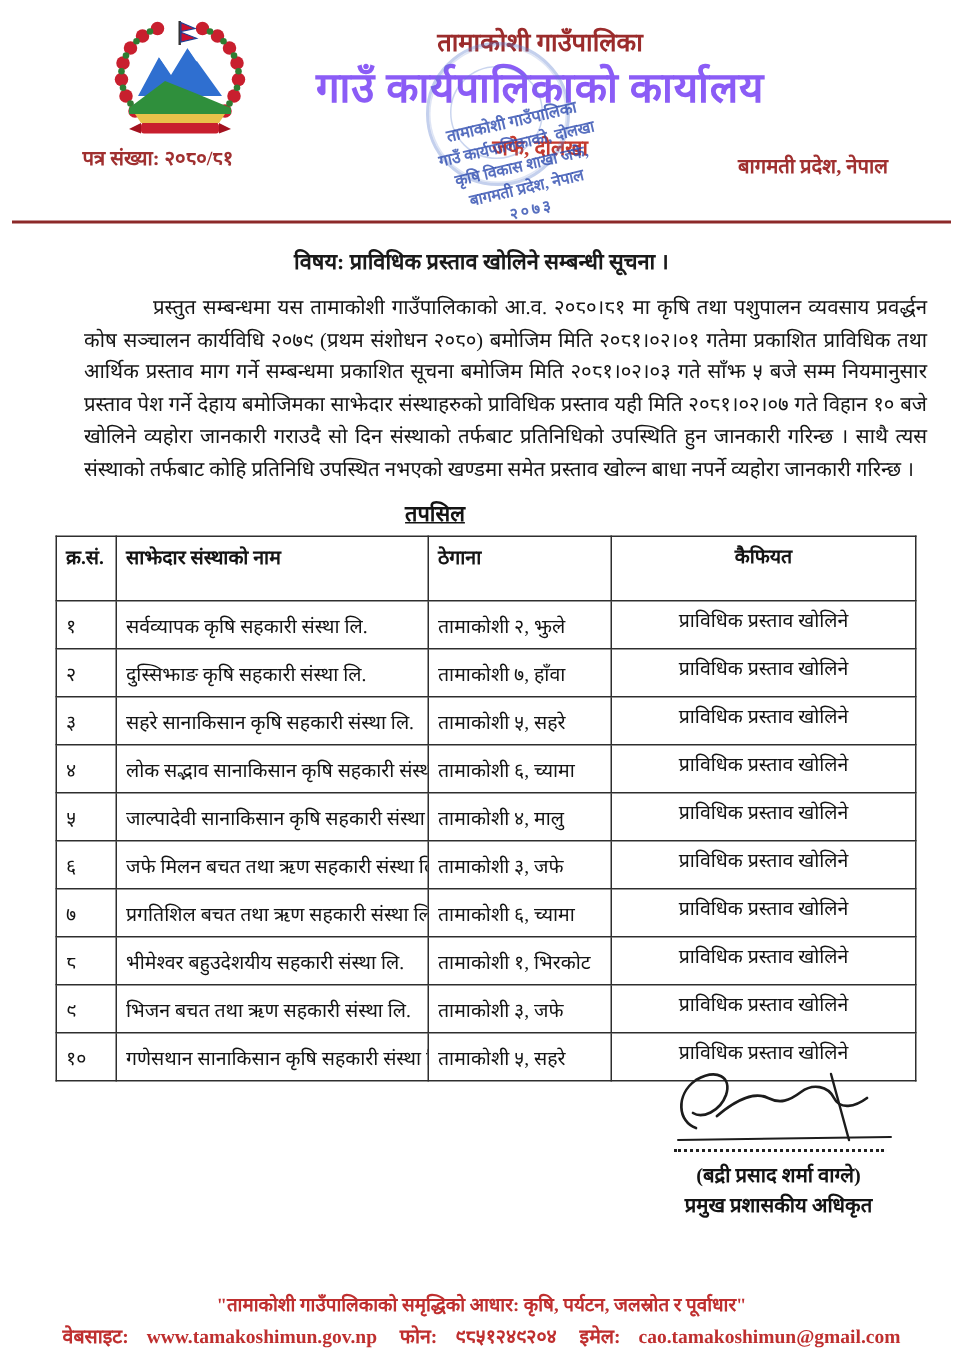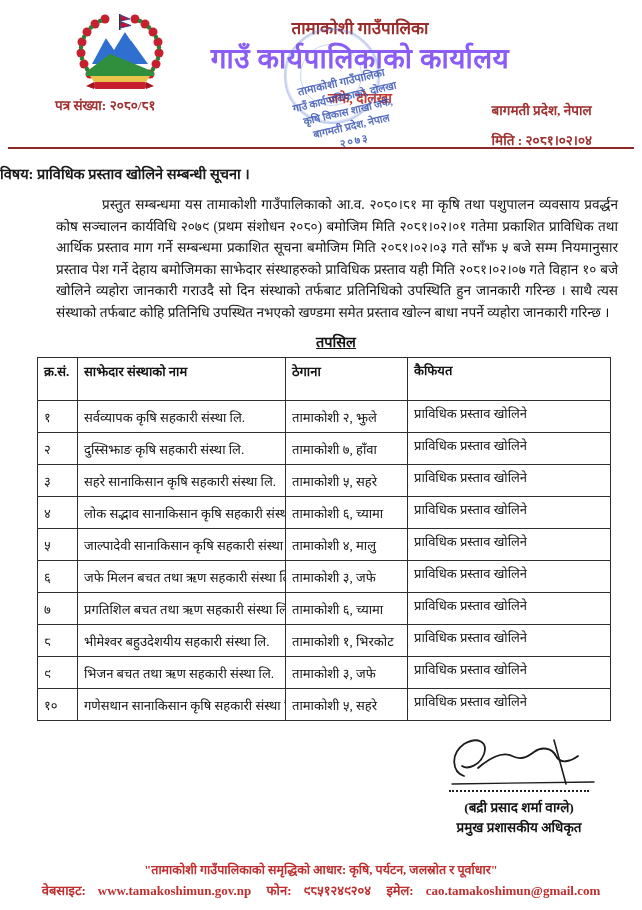--- a/index.html
+++ b/index.html
@@ -43,44 +43,44 @@
     left:248px;top:74px;width:200px;
     transform:rotate(-13deg);transform-origin:center;
     text-align:center;color:rgba(45,75,175,.8);
     font-size:10.5px;font-weight:bold;line-height:15px;
   }
   .text-stamp .l1{font-size:11px;}
   .text-stamp .l5{letter-spacing:2px;}
 
   
   .subject{
-    left:0;top:163px;width:642px;text-align:left;
+    left:0;top:163px;width:642px;text-align:center;
     font-size:14.5px;font-weight:600;color:#1a1a1a;
   }
   .body-par{
     left:56px;top:194px;width:562px;
     font-size:13.6px;line-height:21.5px;text-align:justify;text-indent:46px;
     color:#141414;
   }
   .tapsil{
     left:0;top:331px;width:580px;text-align:center;
-    font-size:14.5px;font-weight:600;text-decoration:underline;color:#141414;padding-left:46px;
+    font-size:14.5px;font-weight:600;text-decoration:underline;color:#141414;
   }
 
   
   .tbl-wrap{left:37px;top:357px;width:573px;font-family:Liberation Serif, serif;}
   table{border-collapse:collapse;width:100%;table-layout:fixed;font-size:13px;color:#141414;}
   th,td{border:1.4px solid #2e2e2e;padding:2px 6px;overflow:hidden;white-space:nowrap;}
   th{font-weight:600;text-align:left;vertical-align:top;height:36px;padding-top:4px;}
   td{height:26px;vertical-align:middle;}
   col.c1{width:40px;}col.c2{width:208px;}col.c3{width:122px;}col.c4{width:203px;}
-  td.remark,th.remark{vertical-align:top;padding-top:3px;}
-
-  
-  .sig-block{right:28px;top:732px;width:190px;text-align:center;color:#141414;}
+  td.remark,th.remark{vertical-align:top;padding-top:3px;text-align:center;}
+
+  
+  .sig-block{right:28px;top:708px;width:190px;text-align:center;color:#141414;}
   .sig-scribble{height:58px;position:relative;}
   .sig-dots{border-bottom:2px dotted #222;width:140px;margin:0 auto;}
   .sig-name{font-size:13.5px;font-weight:600;margin-top:6px;}
   .sig-post{font-size:13.5px;font-weight:600;margin-top:2px;}
 
   
   .footer-slogan{
     left:0;top:861px;width:642px;text-align:center;
     font-size:12.5px;font-weight:bold;color:#bf2f2f;
   }
@@ -163,21 +163,20 @@
   <div>बागमती प्रदेश, नेपाल</div>
   <div class="l5">२०७३</div>
 </div>
 
 <div class="abs meta-left">
   <div>पत्र संख्या: २०८०/८१</div>
 </div>
 
 <div class="abs meta-right">
   <div>बागमती प्रदेश, नेपाल</div>
-  <div>मिति : २०८१।०२।०४</div>
 </div>
 
 <div class="abs red-rule"></div>
 
 <div class="abs subject">विषय: प्राविधिक प्रस्ताव खोलिने सम्बन्धी सूचना ।</div>
 
 <div class="abs body-par">प्रस्तुत सम्बन्धमा यस तामाकोशी गाउँपालिकाको आ.व. २०८०।८१ मा कृषि तथा पशुपालन व्यवसाय प्रवर्द्धन कोष सञ्चालन कार्यविधि २०७९ (प्रथम संशोधन २०८०) बमोजिम मिति २०८१।०२।०१ गतेमा प्रकाशित प्राविधिक तथा आर्थिक प्रस्ताव माग गर्ने सम्बन्धमा प्रकाशित सूचना बमोजिम मिति २०८१।०२।०३ गते साँझ ५ बजे सम्म नियमानुसार प्रस्ताव पेश गर्ने देहाय बमोजिमका साझेदार संस्थाहरुको प्राविधिक प्रस्ताव यही मिति २०८१।०२।०७ गते विहान १० बजे खोलिने व्यहोरा जानकारी गराउदै सो दिन संस्थाको तर्फबाट प्रतिनिधिको उपस्थिति हुन जानकारी गरिन्छ । साथै त्यस संस्थाको तर्फबाट कोहि प्रतिनिधि उपस्थित नभएको खण्डमा समेत प्रस्ताव खोल्न बाधा नपर्ने व्यहोरा जानकारी गरिन्छ ।</div>
 
 <div class="abs tapsil">तपसिल</div>
 

